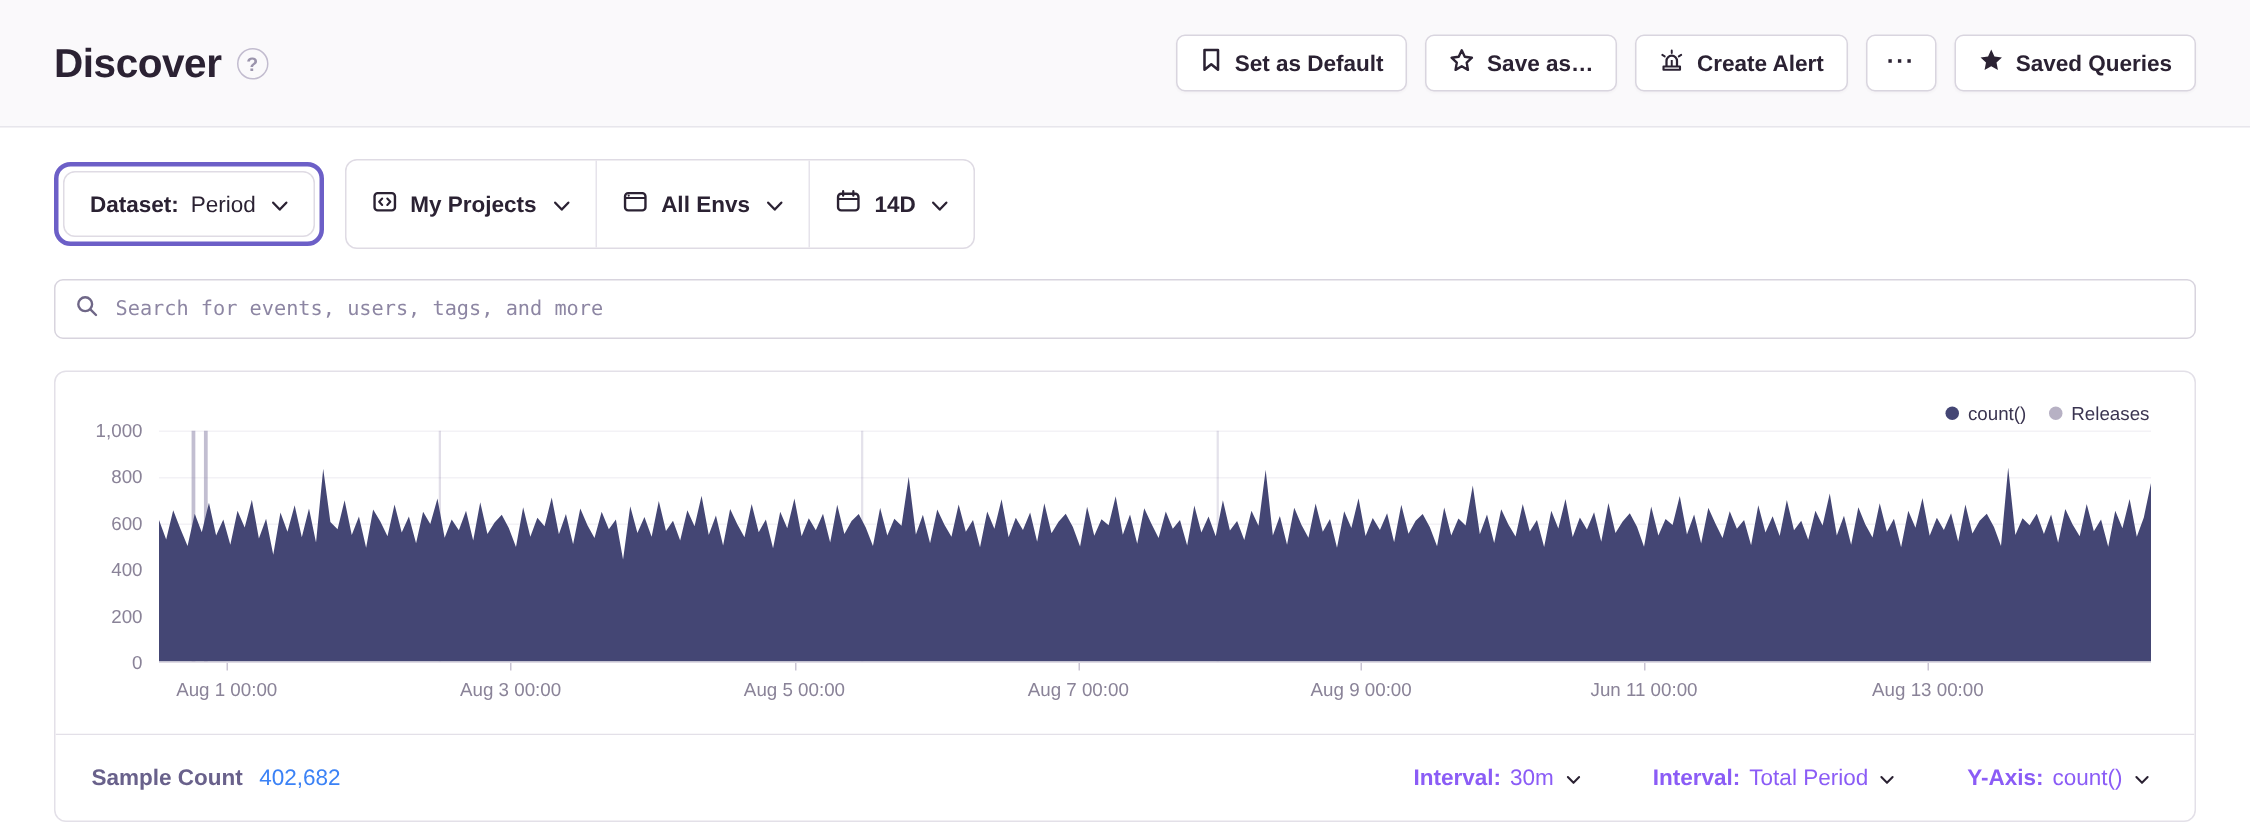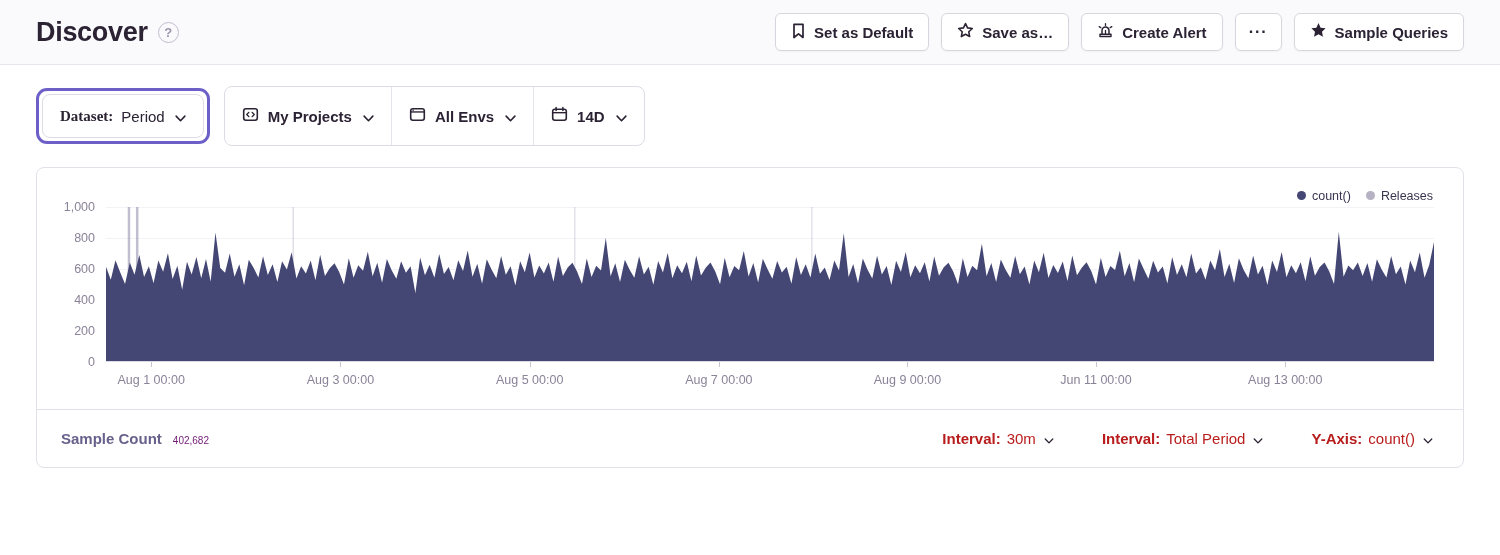--- a/index.html
+++ b/index.html
@@ -4,21 +4,21 @@
 <style>
   * { box-sizing: border-box; }
   html,body { margin:0; padding:0; }
   body {
     width:1500px; height:555px; background:#ffffff;
     font-family:"Liberation Sans", sans-serif; color:#2B2233;
     overflow:hidden;
   }
   
   .topbar {
-    height:65px; background:#FAF9FB; border-bottom:1px solid #E7E6EC;
+    height:85px; background:#FAF9FB; border-bottom:1px solid #E7E6EC;
     display:flex; align-items:center; justify-content:space-between;
     padding:0 36px;
   }
   .title-wrap { display:flex; align-items:center; }
   .page-title { margin:0; font-size:27px; font-weight:bold; letter-spacing:-0.3px; color:#2B2233; }
   .help {
     width:21px; height:21px; margin-left:10px; border:1.5px solid #C2BCCF; border-radius:50%;
     color:#9B94AC; font-size:13px; font-weight:bold;
     display:inline-flex; align-items:center; justify-content:center; cursor:pointer;
   }
@@ -32,21 +32,21 @@
   .btn svg { flex:none; }
   .btn.ellipsis { padding:0 13px; letter-spacing:1px; font-size:16px; }
   
   .filter-row { display:flex; align-items:center; gap:14px; margin:21px 36px 0; }
   .dataset-ring { border:3px solid #6C5FC7; border-radius:11px; padding:3px; }
   .drop {
     display:inline-flex; align-items:center; gap:8px; height:44px; padding:0 17px;
     background:#fff; border:1px solid #DFDBE4; border-radius:8px;
     font-family:inherit; font-size:15px; color:#2B2233; cursor:pointer; white-space:nowrap;
   }
-  .drop .lbl { font-weight:bold;font-family:Liberation Serif, serif; }
+  .drop .lbl { font-weight:bold; }
   .pill-group { display:flex; align-items:stretch; border:1px solid #DFDBE4; border-radius:8px; background:#fff; height:60px; }
   .seg {
     display:flex; align-items:center; gap:9px; padding:0 17px; background:transparent; border:none;
     font-family:inherit; font-size:15px; font-weight:bold; color:#2B2233; cursor:pointer; white-space:nowrap;
   }
   .seg + .seg { border-left:1px solid #E6E3EB; }
   .chev { color:#2B2233; margin-left:2px; }
   
   .search-bar {
     margin:20px 36px 0; height:40px; border:1px solid #D8D4DE; border-radius:6px;
@@ -71,23 +71,23 @@
   .x-axis { position:relative; height:47px; margin-left:69px; margin-right:29px; }
   .xtick { position:absolute; top:0; width:1px; height:5px; background:#C9C4D3; }
   .xlab { position:absolute; top:11px; transform:translateX(-50%); font-size:12.5px; color:#8A8398; white-space:nowrap; }
   
   .card-footer {
     border-top:1px solid #E3E0E8; height:58px; display:flex; align-items:center;
     justify-content:space-between; padding:0 24px; border-radius:0 0 8px 8px;
   }
   .sample { display:flex; align-items:baseline; gap:11px; }
   .sc-label { font-size:15px; font-weight:bold; color:#69618B; }
-  .sc-value { font-size:10px; color:#701a75; }
+  .sc-value { font-size:15px; color:#3b82f6; }
   .controls { display:flex; align-items:center; gap:36px; }
-  .ctl { display:inline-flex; align-items:center; gap:6px; background:none; border:none; font-family:inherit; font-size:15px; color:#b91c1c; cursor:pointer; }
+  .ctl { display:inline-flex; align-items:center; gap:6px; background:none; border:none; font-family:inherit; font-size:15px; color:#8b5cf6; cursor:pointer; }
   .ctl .lbl { font-weight:bold; }
 </style>
 </head>
 <body>
 
 <div>
 
   <header class="topbar">
     <div class="title-wrap">
       <h1 class="page-title">Discover</h1>
@@ -115,21 +115,21 @@
             </svg></span>
         <span>Create Alert</span>
       </button>
       <button class="btn ellipsis">
         <span>···</span>
       </button>
       <button class="btn">
         <span><svg width="17" height="17" viewBox="0 0 16 16">
               <path d="M8 1 10 5.3 14.7 5.9 11.3 9.1 12.2 13.8 8 11.5 3.8 13.8 4.7 9.1 1.3 5.9 6 5.3 Z" fill="#2B2233"></path>
             </svg></span>
-        <span>Sample Queries</span>
+        <span>Saved Queries</span>
       </button>
     </div>
   </header>
 
   <div class="filter-row">
     <div class="dataset-ring">
       <button class="drop">
         <span class="lbl">Dataset:</span>
         <span>Period</span>
         <span class="chev"><svg width="11" height="7" viewBox="0 0 12 8">
@@ -167,20 +167,27 @@
               <path d="M4.8 1.4v2.8M11.2 1.4v2.8" stroke="#2B2233" stroke-width="1.4" stroke-linecap="round"></path>
             </svg></span>
         <span>14D</span>
         <span class="chev"><svg width="11" height="7" viewBox="0 0 12 8">
               <path d="M1 1.3 6 6.5 11 1.3" fill="none" stroke="currentColor" stroke-width="1.8" stroke-linecap="round" stroke-linejoin="round"></path>
             </svg></span>
       </button>
     </div>
   </div>
 
+  <div class="search-bar">
+    <span><svg width="16" height="16" viewBox="0 0 16 16">
+          <circle cx="6.8" cy="6.8" r="4.6" fill="none" stroke="#6F6787" stroke-width="1.6"></circle>
+          <path d="M10.4 10.4 14 14" stroke="#6F6787" stroke-width="1.6" stroke-linecap="round"></path>
+        </svg></span>
+    <input type="text" placeholder="Search for events, users, tags, and more" style="">
+  </div>
 
   <section class="chart-card">
     <div class="legend">
       <span class="legend-item">
         <i class="dot" style="background: rgb(68, 70, 116);"></i>
         <span>count()</span>
       </span>
       <span class="legend-item">
         <i class="dot" style="background: rgb(183, 177, 196);"></i>
         <span>Releases</span>

